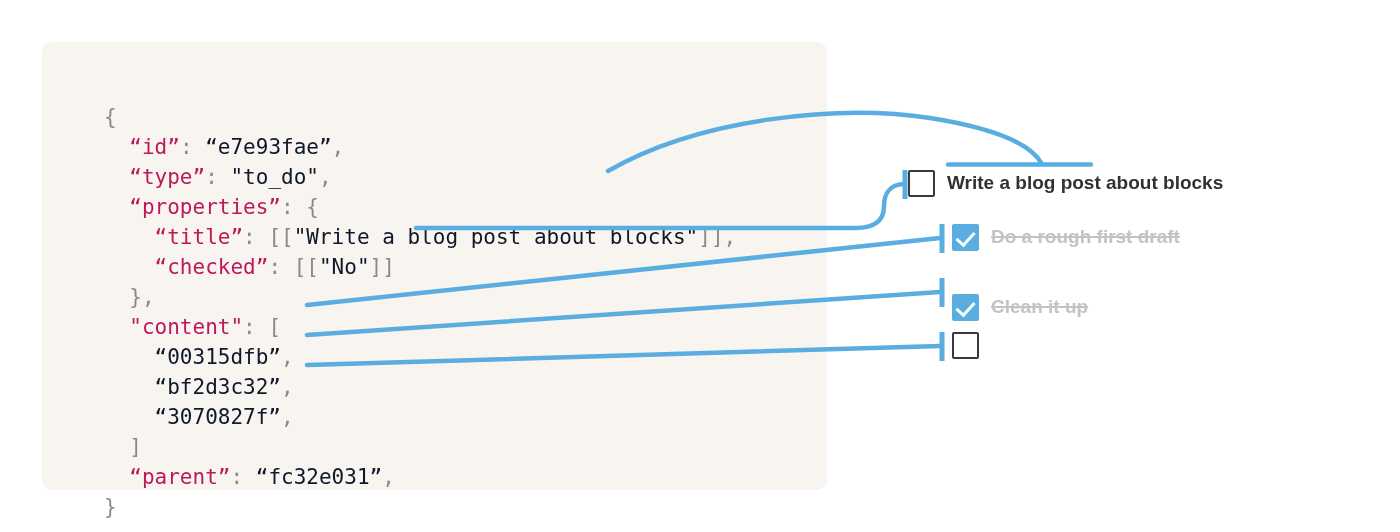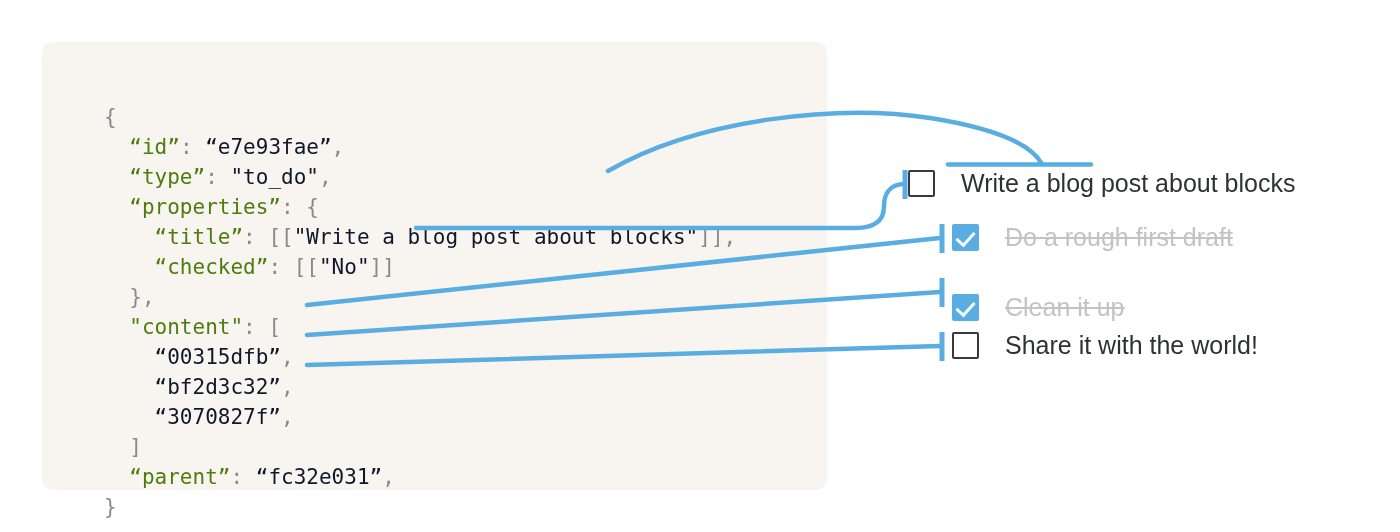--- a/index.html
+++ b/index.html
@@ -33,21 +33,21 @@
     top: 60px;
     margin: 0;
     font-family: "DejaVu Sans Mono", "Liberation Mono", monospace;
     font-size: 21px;
     line-height: 30px;
     white-space: pre;
     color: #8a8a8a;
     letter-spacing: 0px;
   }
   .ln { display: block; height: 30px; }
-  .k   { color: #4d7c0f; }     
+  .k   { color: #be185d; }     
   .s   { color: #0f172a; }     
   .p   { color: #8a8a8a; }     
 
   
   #connectors {
     position: absolute;
     left: 0;
     top: 0;
     width: 1400px;
     height: 532px;
@@ -95,25 +95,26 @@
     position: absolute;
     left: 8px;
     top: 4px;
     width: 8px;
     height: 15px;
     border: solid #ffffff;
     border-width: 0 3.2px 3.2px 0;
     transform: rotate(42deg);
   }
   .todo-label {
-    margin-left: 26px;
-    font-size: 25px;
+    margin-left: 12px;
+    font-size: 19px;
     line-height: 30px;
     color: #2f3133;
     white-space: nowrap;
+    font-weight: bold;
   }
   .todo-label.done {
     color: #c3c3c3;
     text-decoration: line-through;
     text-decoration-thickness: 1.5px;
   }
 </style>
 </head>
 <body>
 
@@ -151,17 +152,16 @@
       <div class="todo-row" data-row="1">
         <span class="cb on"></span>
         <span class="todo-label done">Do a rough first draft</span>
       </div>
       <div class="todo-row" data-row="2">
         <span class="cb on"></span>
         <span class="todo-label done">Clean it up</span>
       </div>
       <div class="todo-row" data-row="3">
         <span class="cb off"></span>
-        <span class="todo-label">Share it with the world!</span>
       </div>
     </div>
 
 </div>
 
 </body></html>

